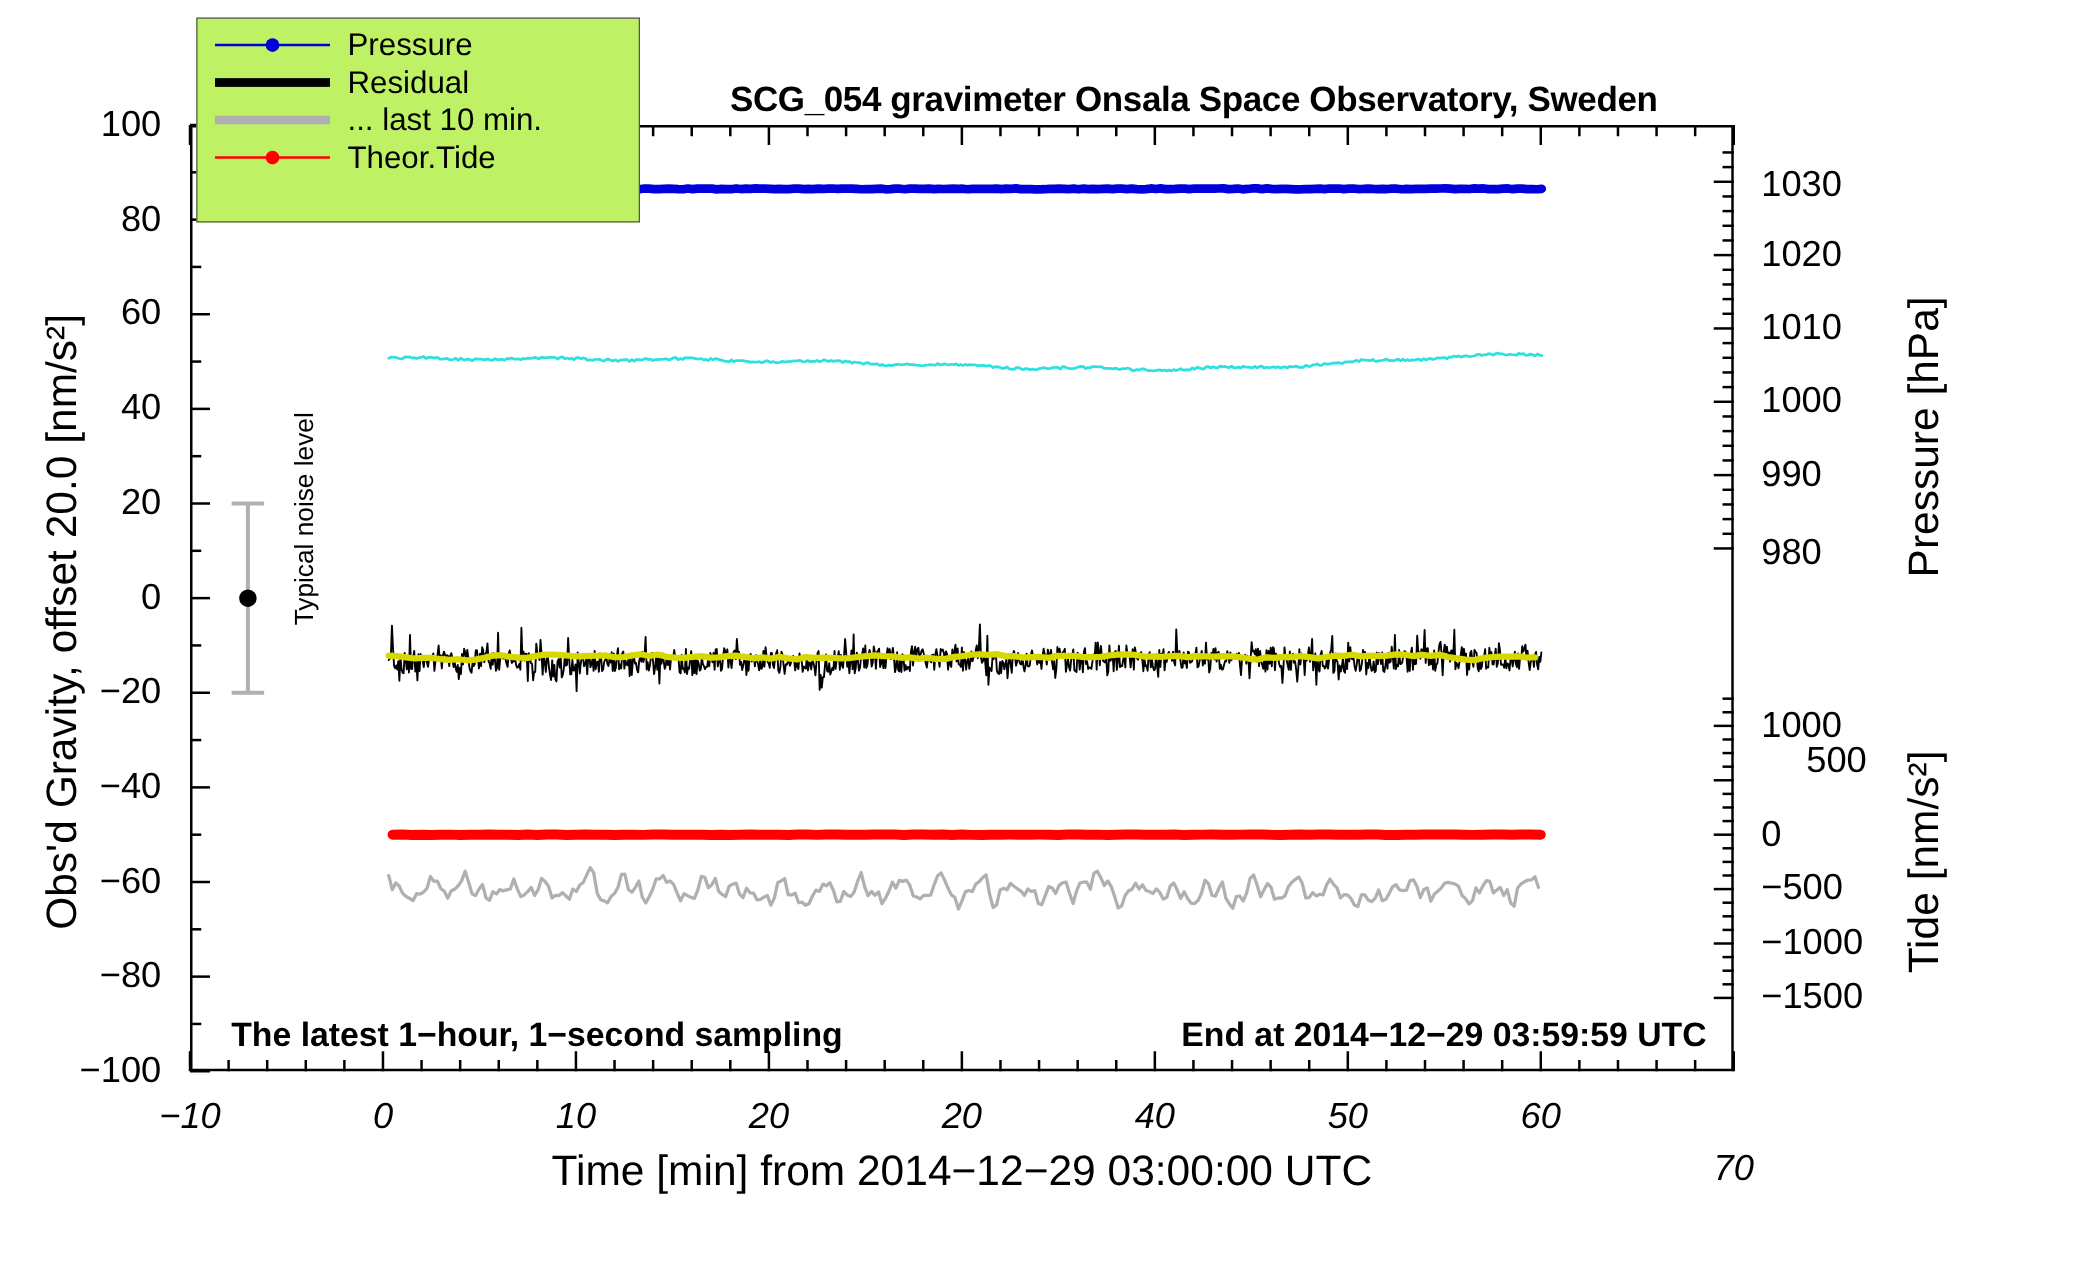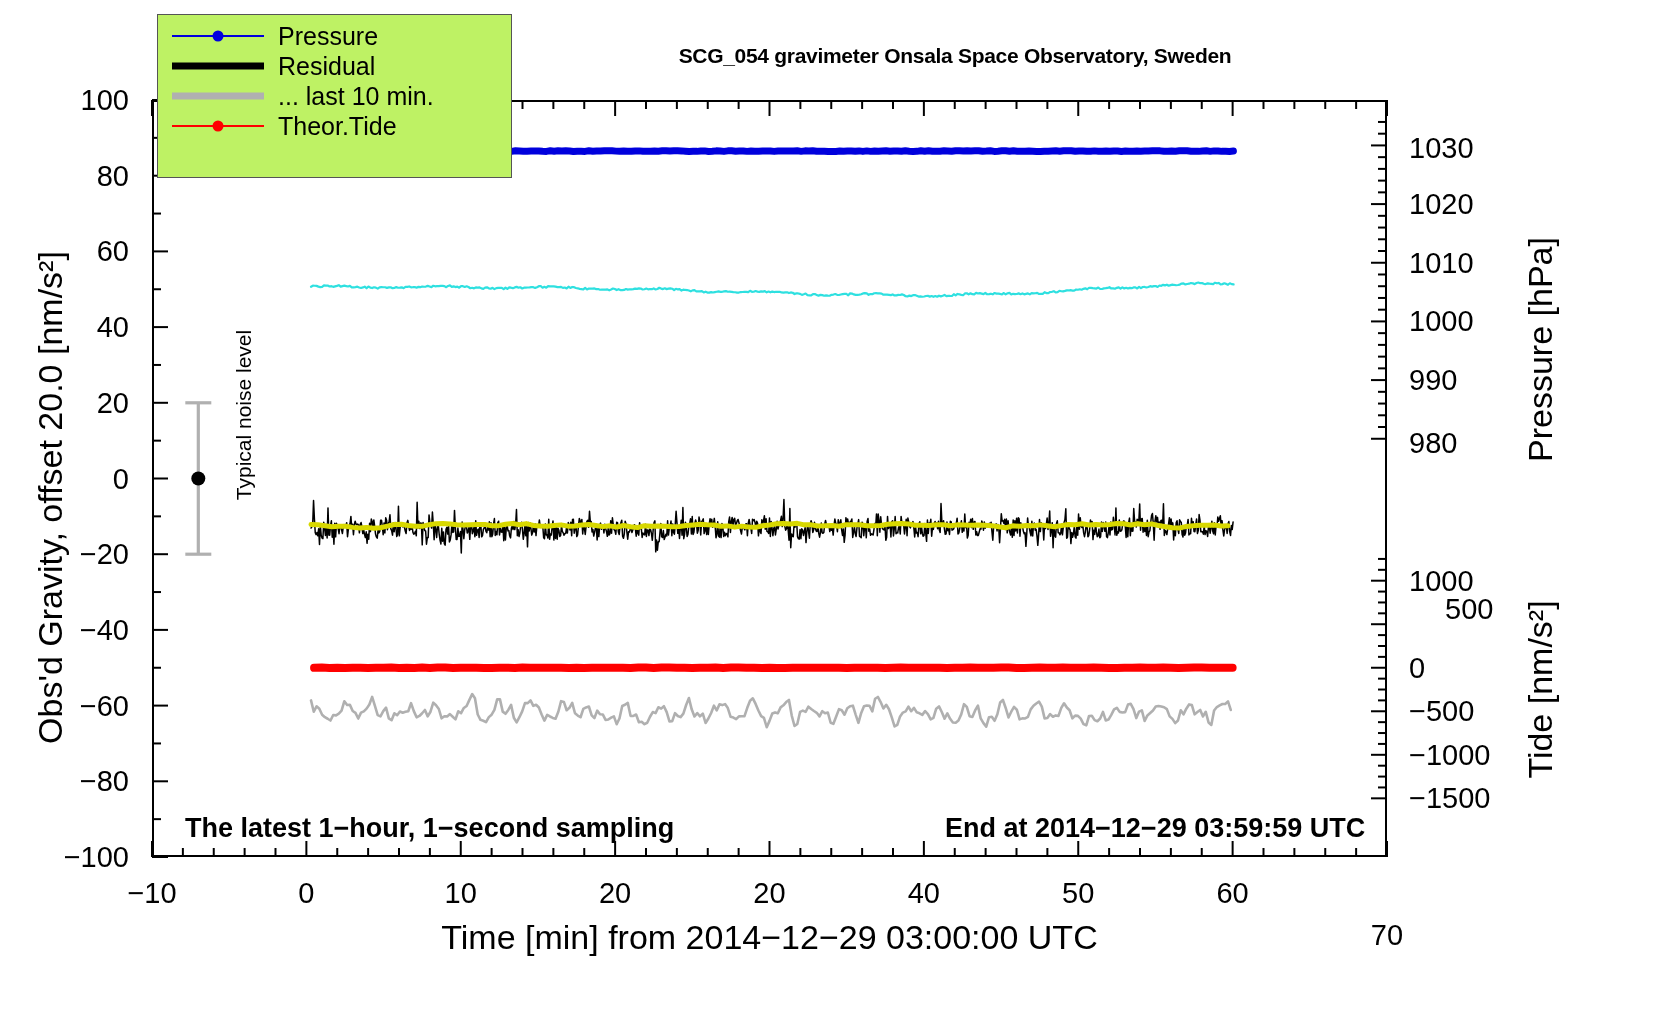--- a/index.html
+++ b/index.html
@@ -9,35 +9,35 @@
 
   
   #plot-frame{position:absolute;left:152px;top:100px;width:1235px;height:757px;
               border:2.5px solid #000;box-sizing:border-box;background:#fff;}
   #plot-svg{position:absolute;left:0;top:0;width:1660px;height:1020px;pointer-events:none;}
 
   
   .tick-label{position:absolute;font-size:29px;line-height:1;white-space:nowrap;color:#000;}
   .ytick-left{text-align:right;transform:translateY(-50%);}
   .ytick-right{text-align:left;transform:translateY(-50%);}
-  .xtick{text-align:right;transform:translateX(-50%);}
+  .xtick{text-align:right;transform:translateX(-50%);font-style:italic;}
 
   
   .axis-title{position:absolute;font-size:33px;white-space:nowrap;color:#000;}
   #ylabel-left{left:-230px;top:478px;width:560px;text-align:center;
                transform:rotate(-90deg);transform-origin:center center;font-size:34px;}
   #ylabel-right-pressure{left:1330px;top:330px;width:420px;text-align:center;
                transform:rotate(-90deg);transform-origin:center center;font-size:34px;}
   #ylabel-right-tide{left:1340px;top:670px;width:400px;text-align:center;
                transform:rotate(-90deg);transform-origin:center center;font-size:34px;}
   #xlabel{left:152px;top:918px;width:1235px;text-align:center;font-size:34px;}
 
   
-  #chart-title{position:absolute;left:520px;top:44px;width:870px;text-align:center;
-               font-size:21px;font-weight:bold;font-stretch:condensed;
+  #chart-title{position:absolute;left:520px;top:64px;width:870px;text-align:center;
+               font-size:28px;font-weight:bold;font-stretch:condensed;
                letter-spacing:-0.3px;color:#000;}
 
   
   #legend{position:absolute;left:157px;top:14px;width:355px;height:164px;
           background:#bef264;border:1.5px solid #555;box-sizing:border-box;
           padding:6px 0 0 0;z-index:5;}
   .legend-row{display:flex;align-items:center;height:30px;padding-left:14px;}
   .legend-key{width:92px;height:20px;position:relative;flex:0 0 92px;}
   .legend-line{position:absolute;left:0;top:50%;width:92px;transform:translateY(-50%);}
   .legend-dot{position:absolute;left:46px;top:50%;width:11px;height:11px;border-radius:50%;

